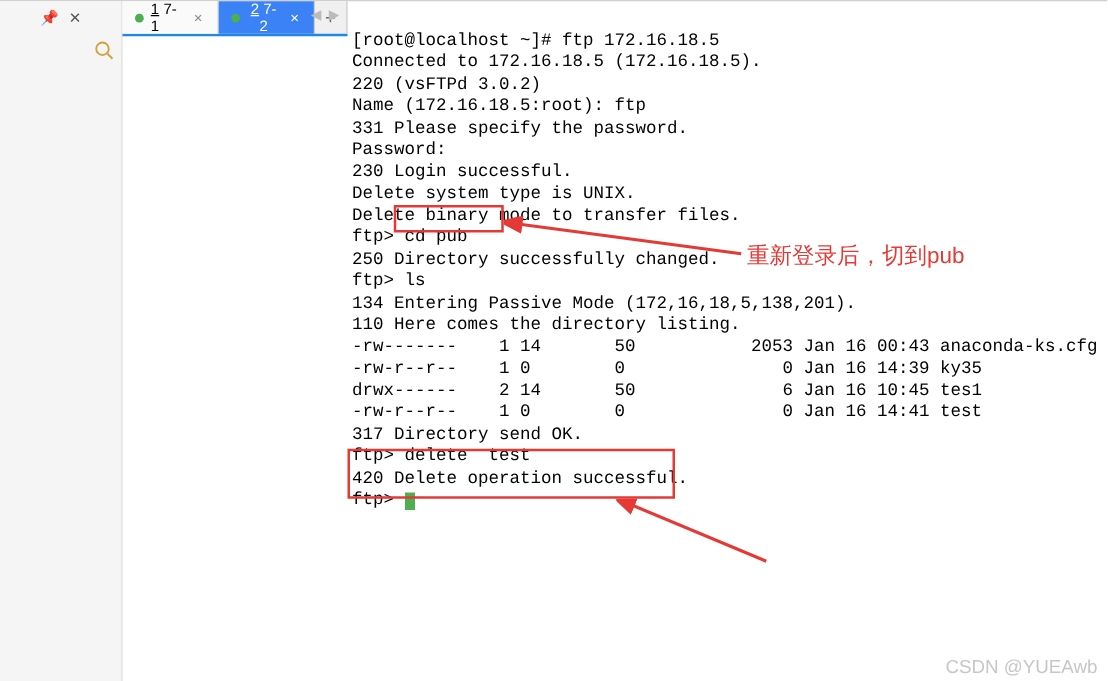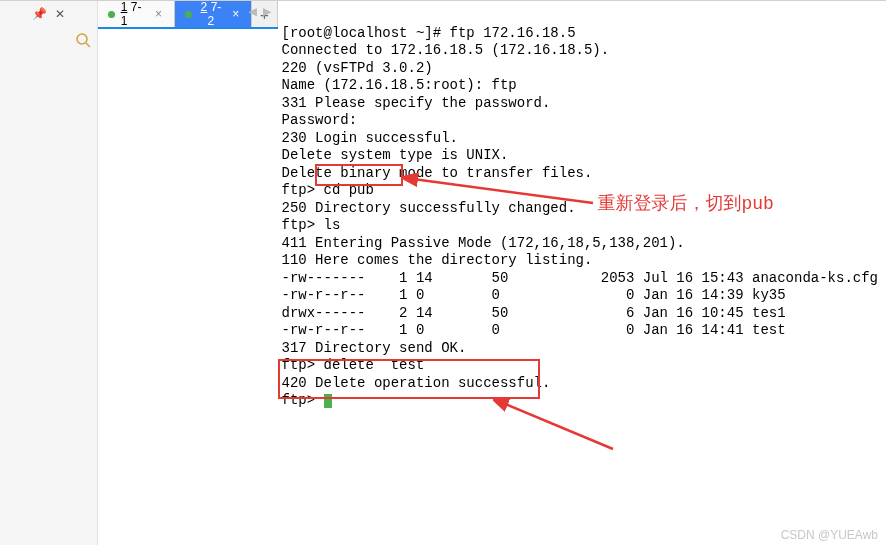--- a/index.html
+++ b/index.html
@@ -101,36 +101,36 @@
       border: 2px solid #e53935;
       pointer-events: none;
     }
     .arrow-svg {
       position: absolute;
       pointer-events: none;
     }
     .annotation {
       position: absolute;
       color: #e53935;
-      font-family: Liberation Mono, monospace;
+      font-family: Liberation Sans, sans-serif;
       font-size: 18px;
       font-weight: 400;
       pointer-events: none;
     }
     .cursor-block {
       display: inline-block;
       width: 8px; height: 14px;
       background: #4caf50;
       vertical-align: text-bottom;
     }
     .watermark {
       position: absolute;
       right: 8px; bottom: 3px;
       color: #c7c7c7;
-      font-size: 12px;
+      font-size: 15px;
       font-family: Arial, sans-serif;
     }
   </style>
 </head>
 <body>
 
 <div class="container">
   <div class="left-gutter">
     <div class="gutter-icons">
       <span>📌</span>
@@ -169,23 +169,23 @@
 <span>220 (vsFTPd 3.0.2)</span>
 <span>Name (172.16.18.5:root): ftp</span>
 <span>331 Please specify the password.</span>
 <span>Password:</span>
 <span>230 Login successful.</span>
 <span>Delete system type is UNIX.</span>
 <span>Delete binary mode to transfer files.</span>
 <span>ftp&gt; cd pub</span>
 <span>250 Directory successfully changed.</span>
 <span>ftp&gt; ls</span>
-<span>411 Entering Passive Mode (172,16,18,5,138,201).</span>
+<span>134 Entering Passive Mode (172,16,18,5,138,201).</span>
 <span>110 Here comes the directory listing.</span>
-<span>-rw-------    1 14       50           2053 Jul 16 15:43 anaconda-ks.cfg</span>
+<span>-rw-------    1 14       50           2053 Jan 16 00:43 anaconda-ks.cfg</span>
 <span>-rw-r--r--    1 0        0               0 Jan 16 14:39 ky35</span>
 <span>drwx------    2 14       50              6 Jan 16 10:45 tes1</span>
 <span>-rw-r--r--    1 0        0               0 Jan 16 14:41 test</span>
 <span>317 Directory send OK.</span>
 <span>ftp&gt; delete  test</span>
 <span>420 Delete operation successful.</span>
 <span>ftp&gt; </span><span class="cursor-block"></span>
 
       
       <div class="highlight-box" style="left:37px; top:163px; width:88px; height:22px;"></div>

